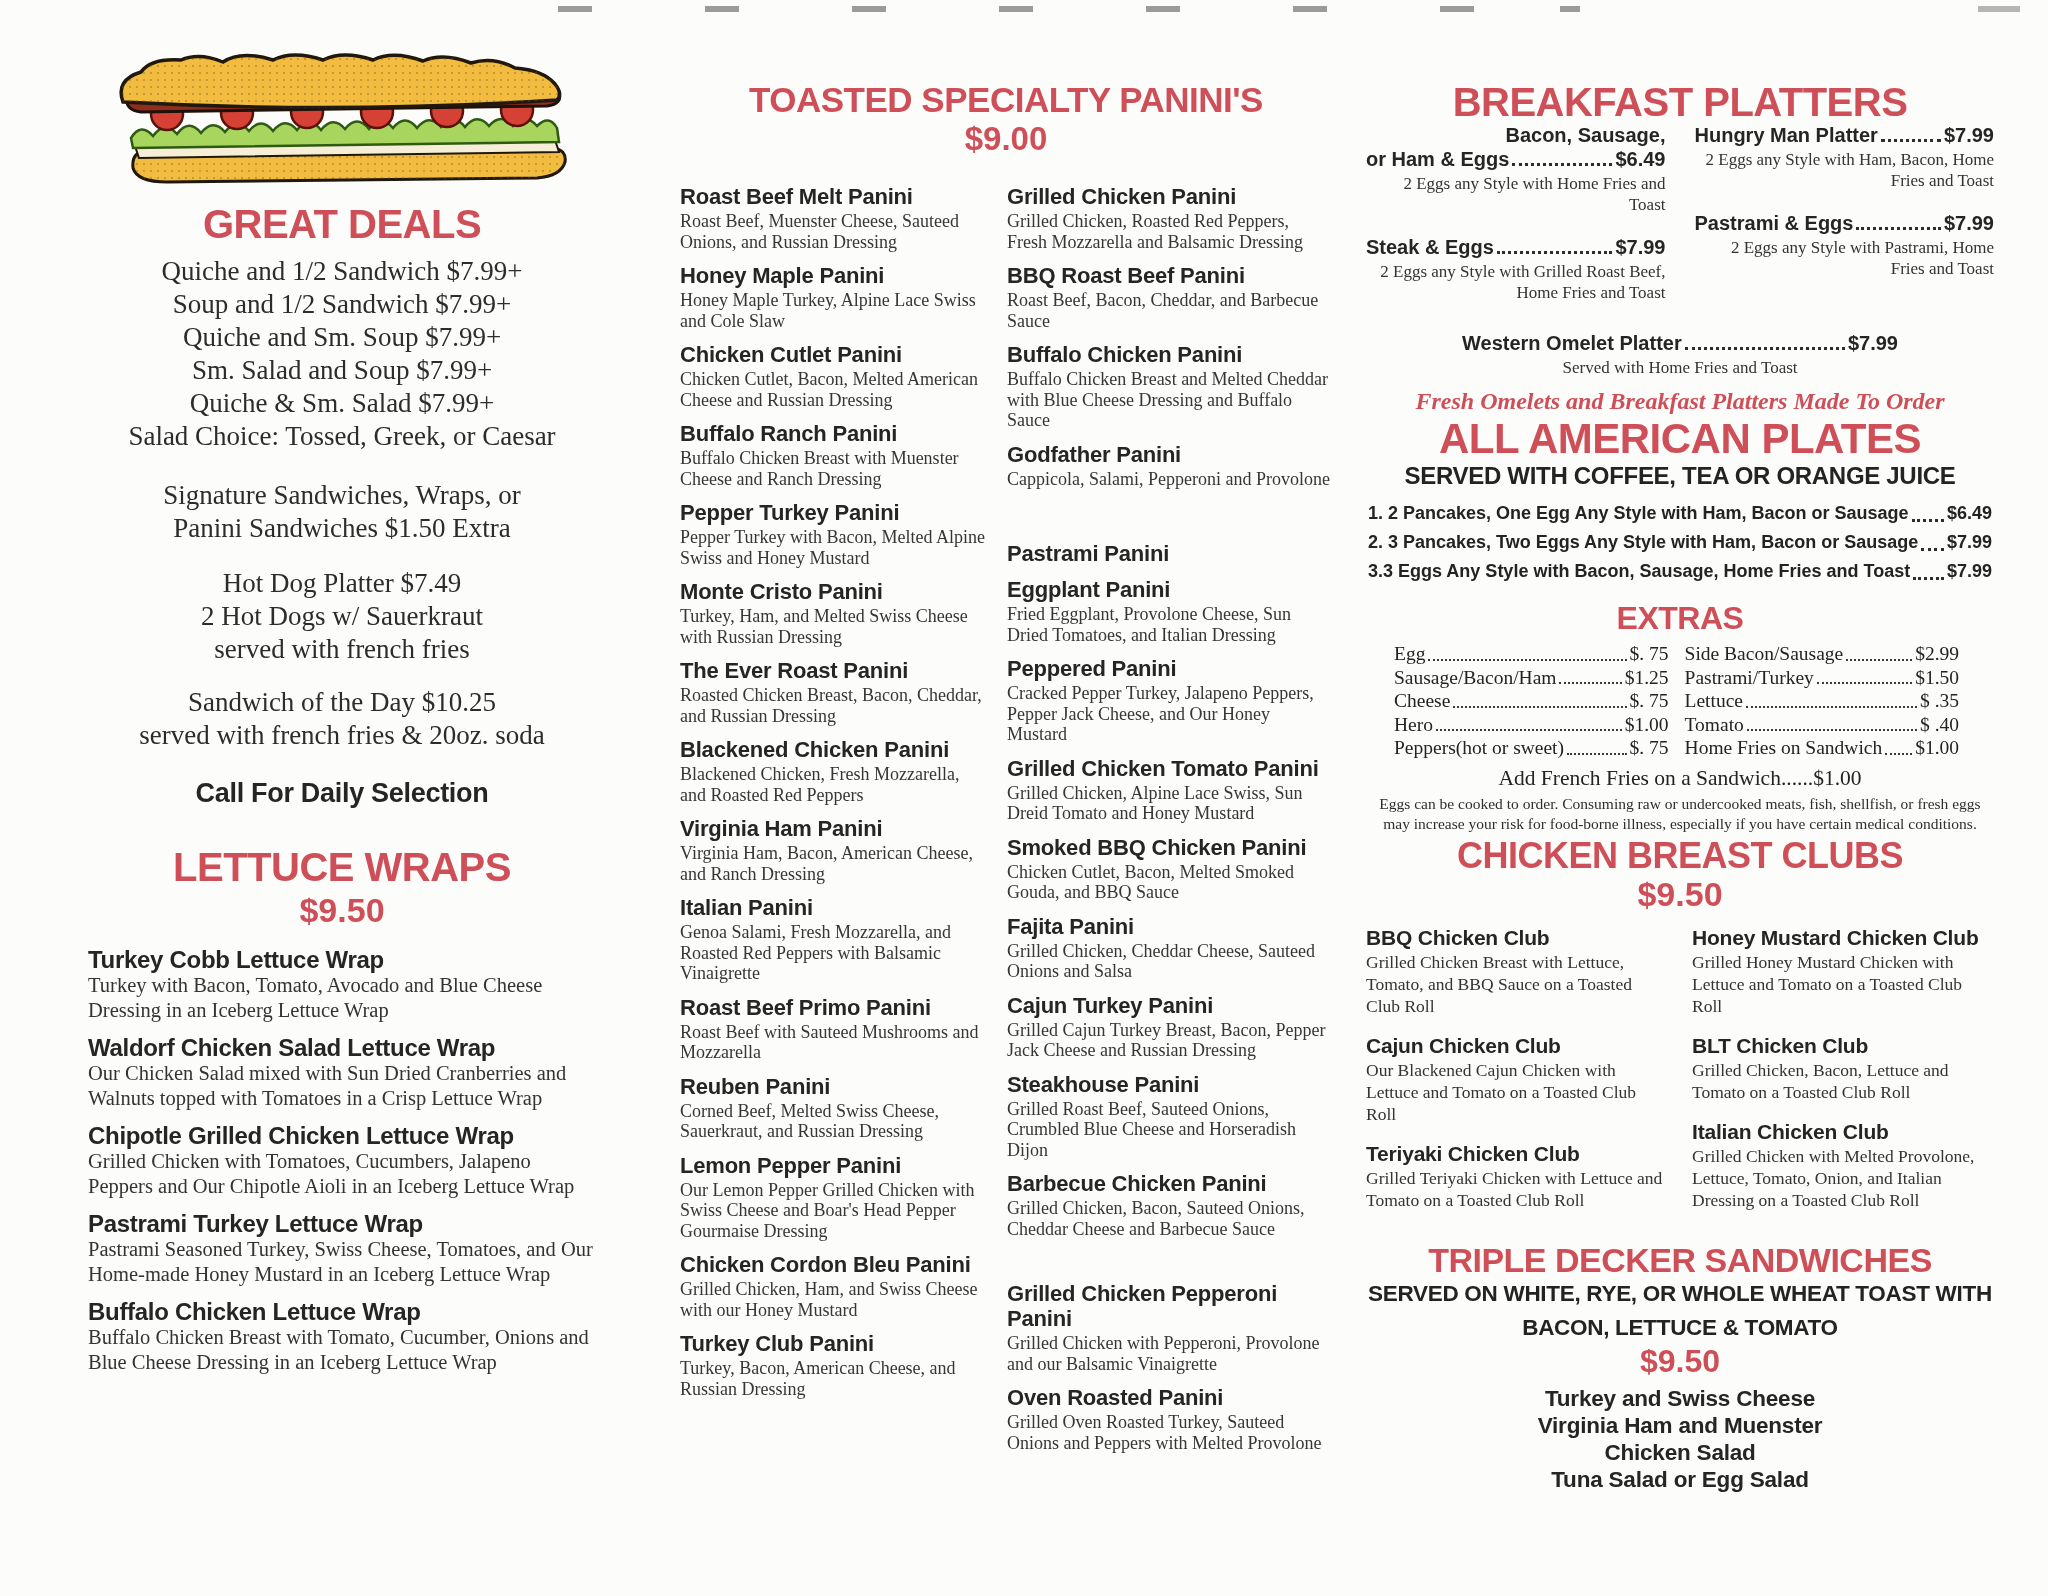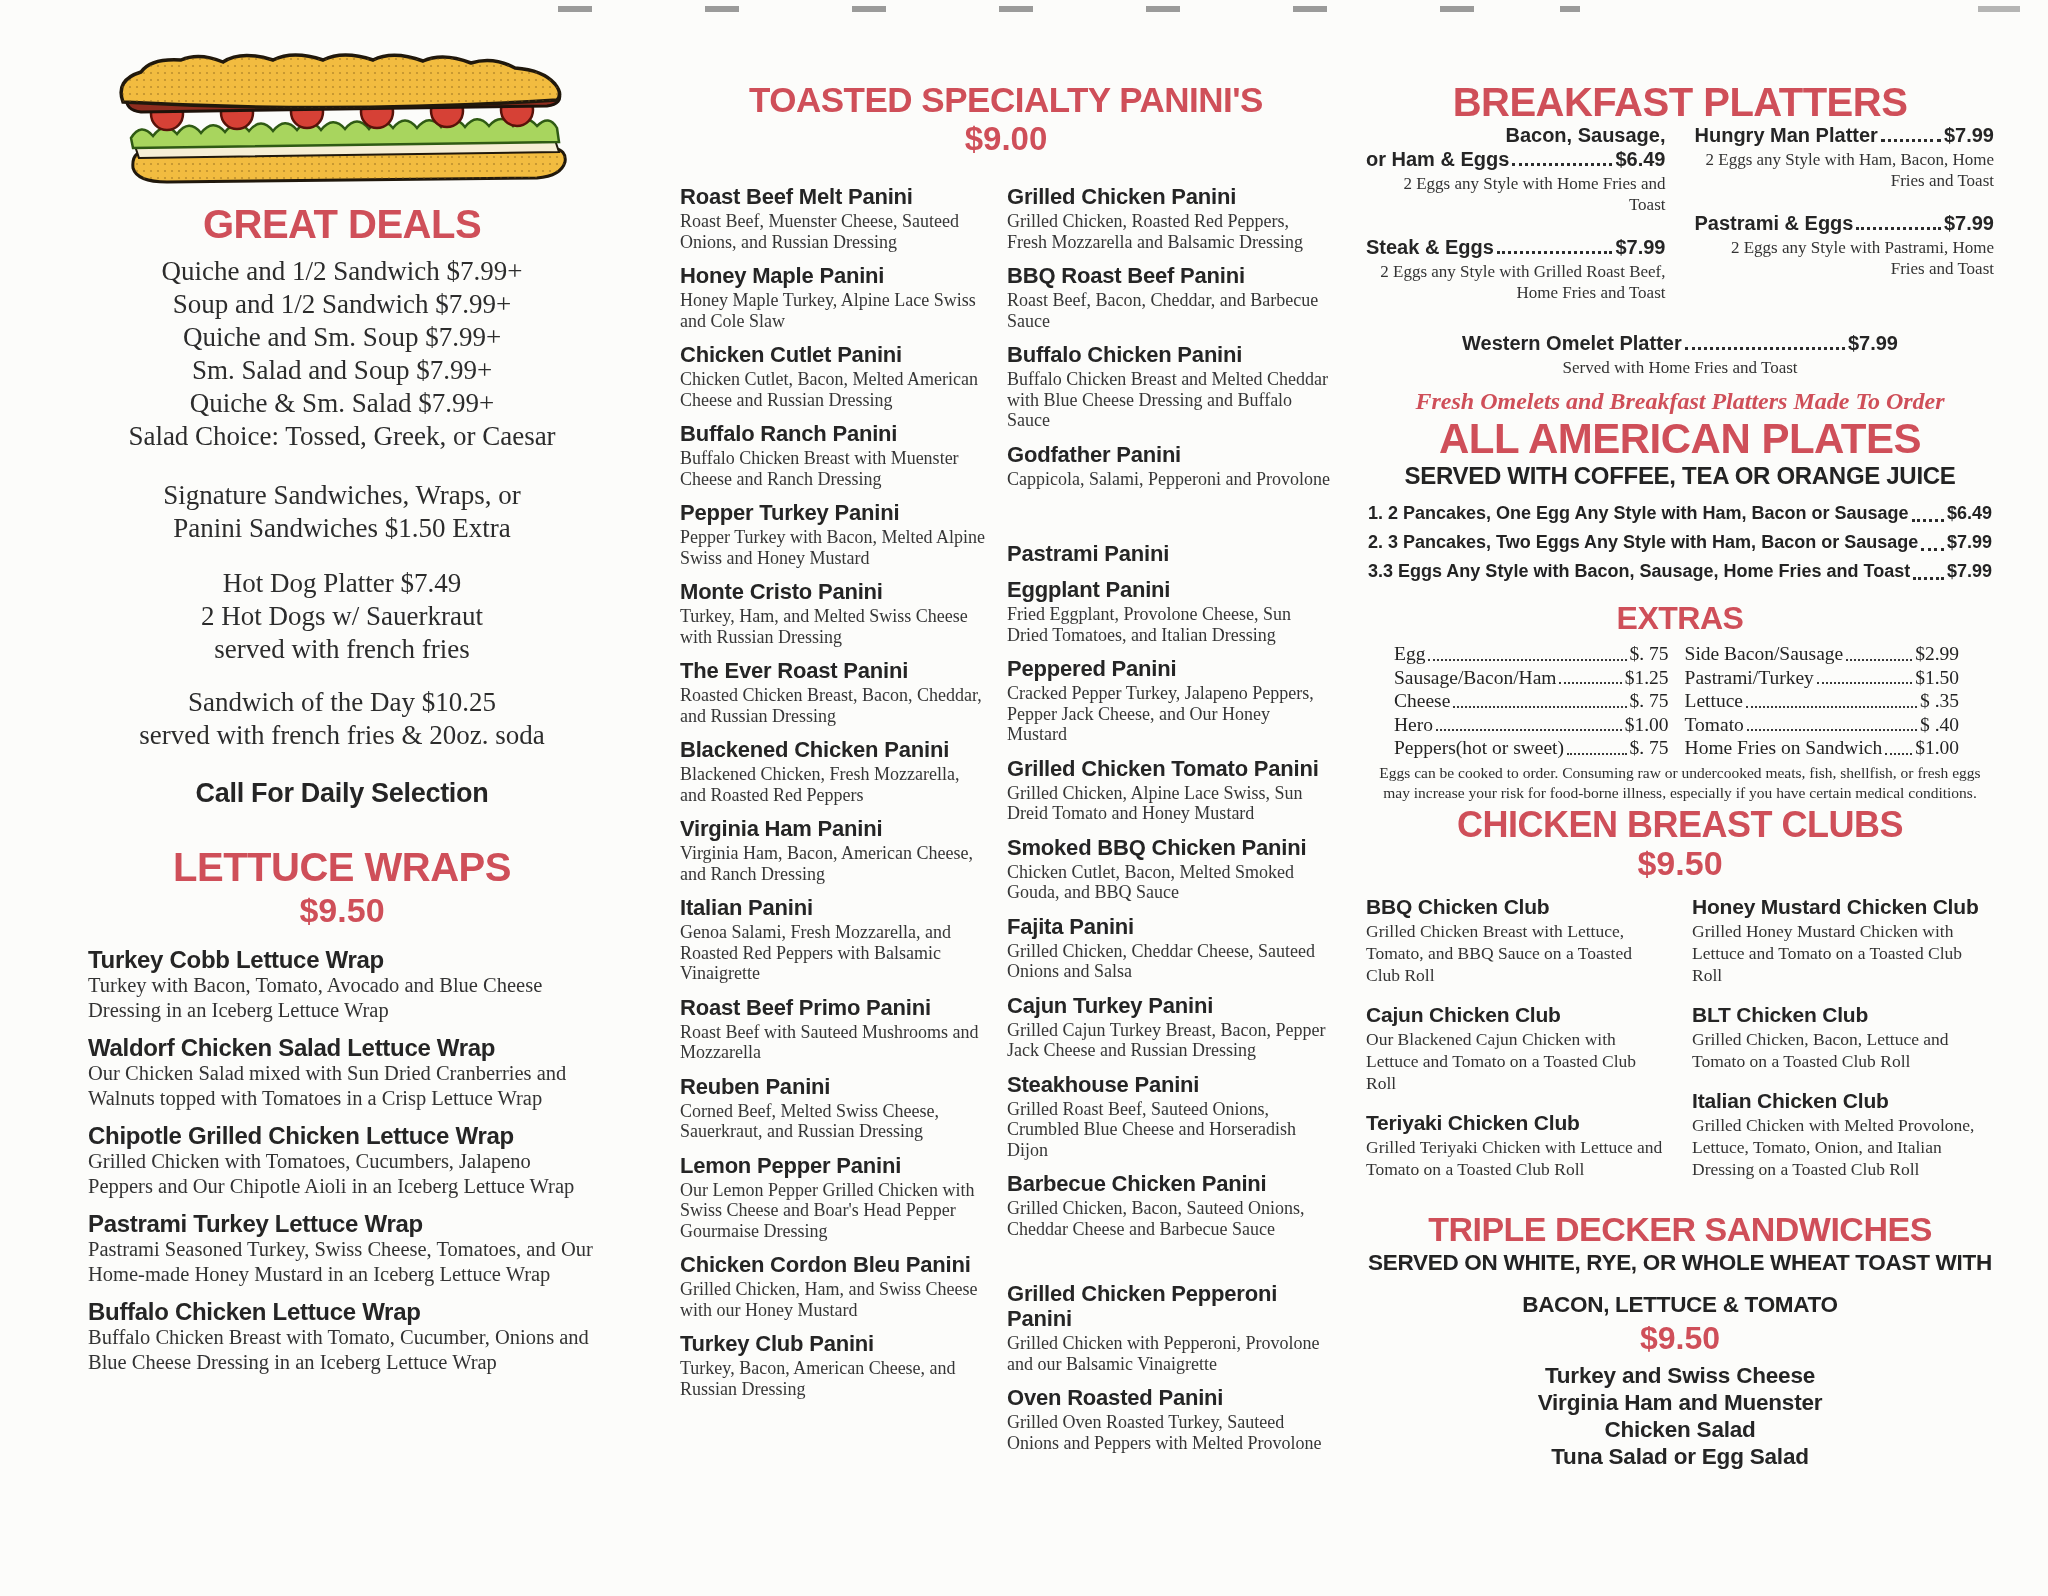--- a/index.html
+++ b/index.html
@@ -85,21 +85,21 @@
   .h-clubs{font-size:36px;text-align:center;margin-top:4px;}
   .p-clubs{font-size:34px;text-align:center;margin-top:2px;}
   .club-grid{display:flex;gap:26px;margin-top:12px;}
   .club-col{width:300px;}
   .club-item{margin-bottom:16px;}
   .club-name{font-size:21px;line-height:25px;letter-spacing:-.2px;}
   .club-desc{font-size:17.5px;line-height:22px;color:#333;margin-top:1px;}
   .h-triple{font-size:34px;text-align:center;margin-top:16px;}
   .triple-sub{font-size:22.5px;line-height:26px;text-align:center;letter-spacing:-.3px;
               font-weight:700;font-family:"Liberation Sans",sans-serif;margin-top:3px;}
-  .triple-sub.s2{margin-top:16px;}
+  .triple-sub.s2{margin-top:8px;}
   .p-triple{font-size:32px;text-align:center;margin-top:3px;}
   .triple-list{margin-top:7px;text-align:center;}
   .triple-item{font-size:22.5px;line-height:27px;letter-spacing:-.2px;}
 </style>
 </head>
 <body>
 
 <div class="page">
   <div class="scan-marks">
     <i></i>
@@ -511,20 +511,21 @@
             <span class="p">$ .40</span>
           </div>
 
           <div class="ex-row">
             <span class="t">Home Fries on Sandwich</span>
             <span class="leader"></span>
             <span class="p">$1.00</span>
           </div>
         </div>
     </div>
+    <div class="add-line">Add French Fries on a Sandwich......$1.00</div>
     <div class="disclaimer">Eggs can be cooked to order. Consuming raw or undercooked meats, fish, shellfish, or fresh eggs may increase your risk for food-borne illness, especially if you have certain medical conditions.</div>
 
     <h1 class="red-head h-clubs">CHICKEN BREAST CLUBS</h1>
     <div class="red-price p-clubs">$9.50</div>
 
     <div class="club-grid">
       <div class="club-col">
 
           <div class="club-item">
             <div class="club-name sans-bold">BBQ Chicken Club</div>

